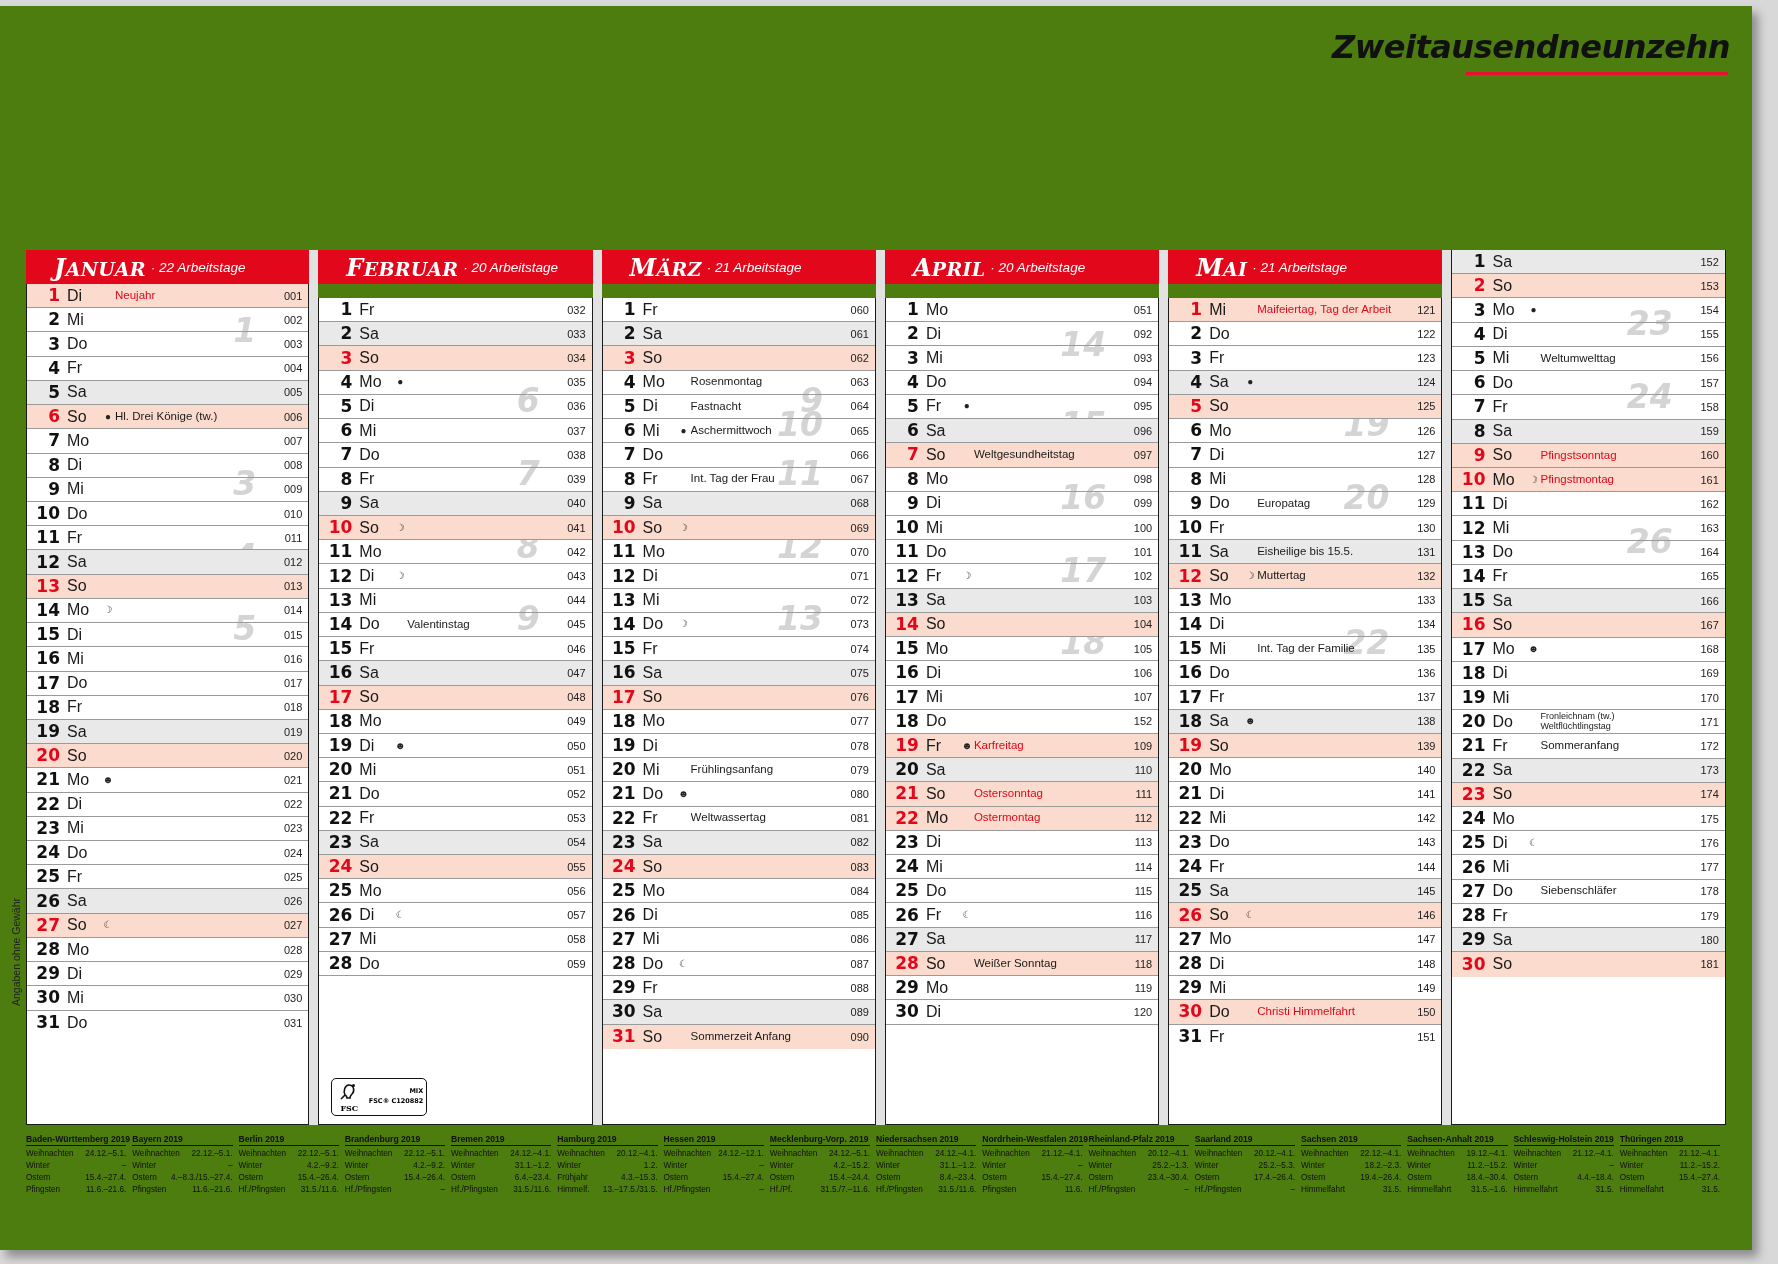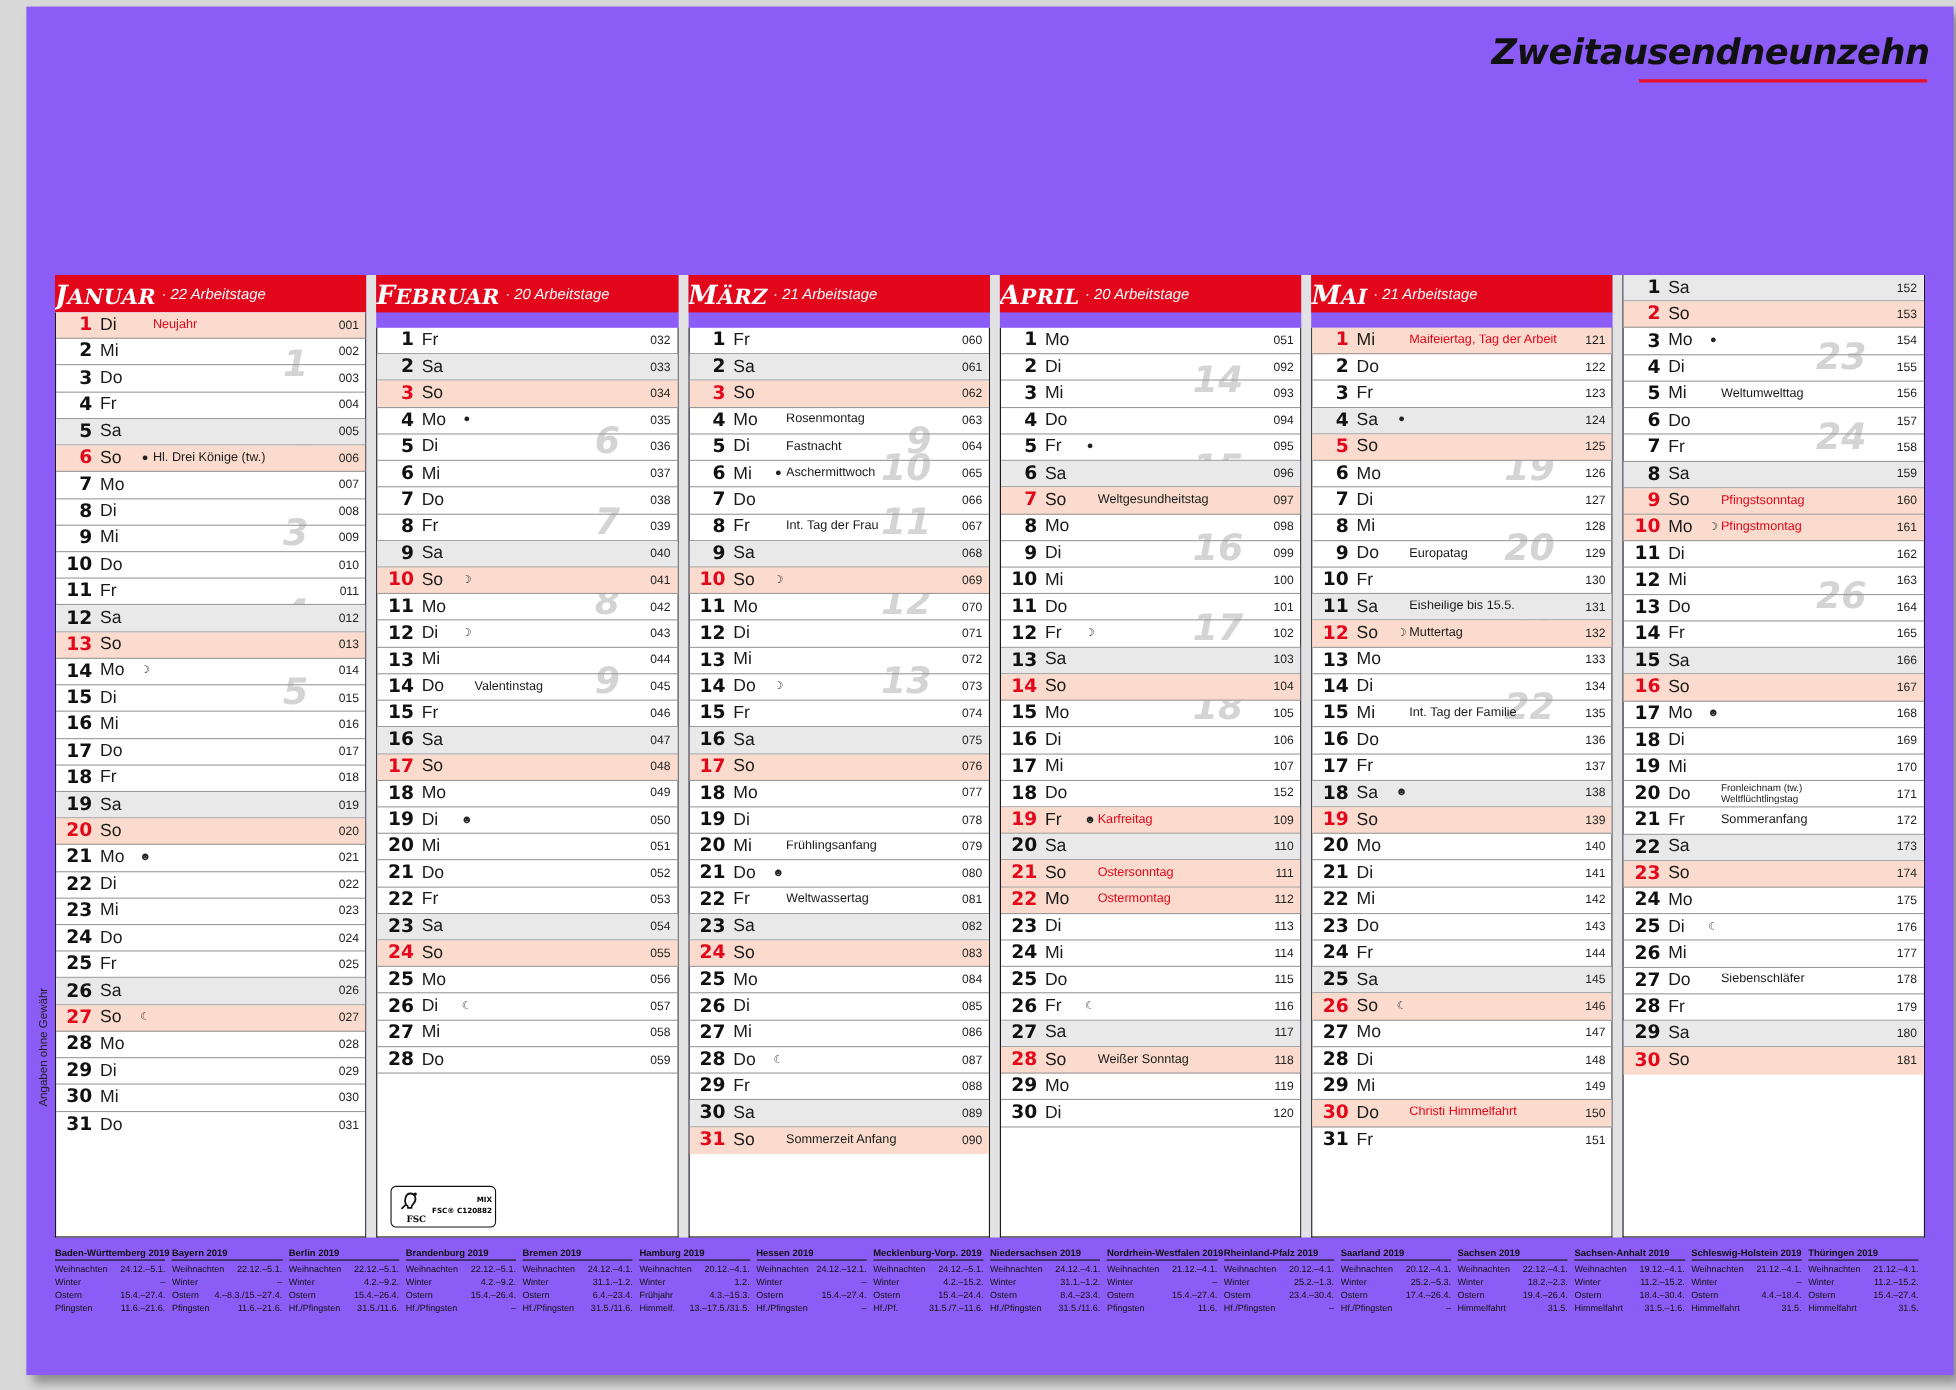--- a/index.html
+++ b/index.html
@@ -1,19 +1,19 @@
 <!DOCTYPE html>
 <html><head>
 <meta charset="utf-8">
 <style>
   * { box-sizing: border-box; margin:0; padding:0; }
   html,body { width:1778px; height:1264px; background:#d8d8d8; font-family:"Liberation Sans", sans-serif; }
   #page {
-    position:absolute; left:24px; top:6px; width:1752px; height:1244px;
-    background:#8b5cf6; box-shadow:6px 7px 9px rgba(0,0,0,0.35);
+    position:absolute; left:0; top:6px; width:1752px; height:1244px;
+    background:#4d7c0f; box-shadow:6px 7px 9px rgba(0,0,0,0.35);
     overflow:hidden;
   }
   
   #header { position:absolute; left:0; top:0; width:100%; height:232px; }
   #title-word {
     position:absolute; right:22px; top:22px;
     font-family:"DejaVu Sans", sans-serif;
     font-size:32px; font-weight:bold; font-style:italic; letter-spacing:-0.5px;
     color:#111; white-space:nowrap;
   }
@@ -34,21 +34,21 @@
   }
   
   #cal {
     position:absolute; left:26px; top:244px; width:1700px; height:875px;
     display:flex; gap:0;
   }
   .month { width:283.3px; position:relative; display:flex; flex-direction:column; }
   .month + .month { border-left:9px solid #e2e2e2;gap:14px; }
   .m-head {
     height:34px; background:#e2071b; color:#fff;
-    display:flex; align-items:center; 
+    display:flex; align-items:center; padding-left:28px;
     font-style:italic; white-space:nowrap; overflow:hidden;
   }
   .m-name {
     font-family:"DejaVu Serif", serif; font-weight:bold; font-style:italic;
     font-size:19px; letter-spacing:0.3px;
   }
   .m-name .cap { font-size:24px; }
   .m-days { font-size:13.5px; font-style:italic; margin-left:5px; font-family:"Liberation Sans",sans-serif; }
   .m-body { position:relative; flex:1; border:1px solid #1b1b1b; border-top:none; background:#fff; }
   .wk {
@@ -82,21 +82,21 @@
   .d-doy {
     width:30px; text-align:right; padding-right:6px;
     font-size:11px; color:#222; font-family:"Liberation Sans",sans-serif;
   }
   
   .fsc {
     position:absolute; left:12px; bottom:8px; width:96px; height:38px;
     border:1.2px solid #111; border-radius:5px; z-index:2; background:#fff;
     display:flex; align-items:center; padding:2px 3px;
   }
-  .fsc-tree { width:28px; text-align:right; font-size:8px; font-weight:bold; font-family:"DejaVu Serif",serif; line-height:1.1;}
+  .fsc-tree { width:28px; text-align:center; font-size:8px; font-weight:bold; font-family:"DejaVu Serif",serif; line-height:1.1;}
   .fsc-tree svg { display:block; margin:0 auto; }
   .fsc-txt { flex:1; text-align:right; font-size:6.5px; font-weight:bold; font-family:"DejaVu Sans",sans-serif; line-height:1.5; }
   
   #footer {
     position:absolute; left:26px; top:1128px; width:1700px; height:100px;
     display:flex; gap:0;
   }
   .fcell { width:106.25px; padding-right:6px; }
   .fcell h4 {
     font-size:8.6px; font-weight:bold; color:#111; white-space:nowrap;

